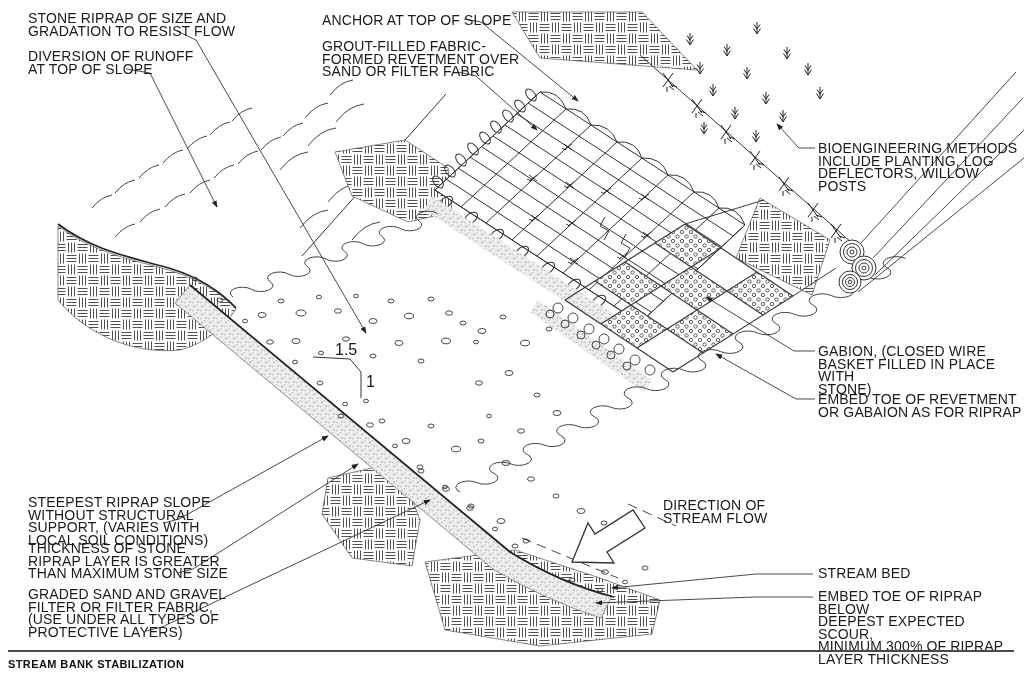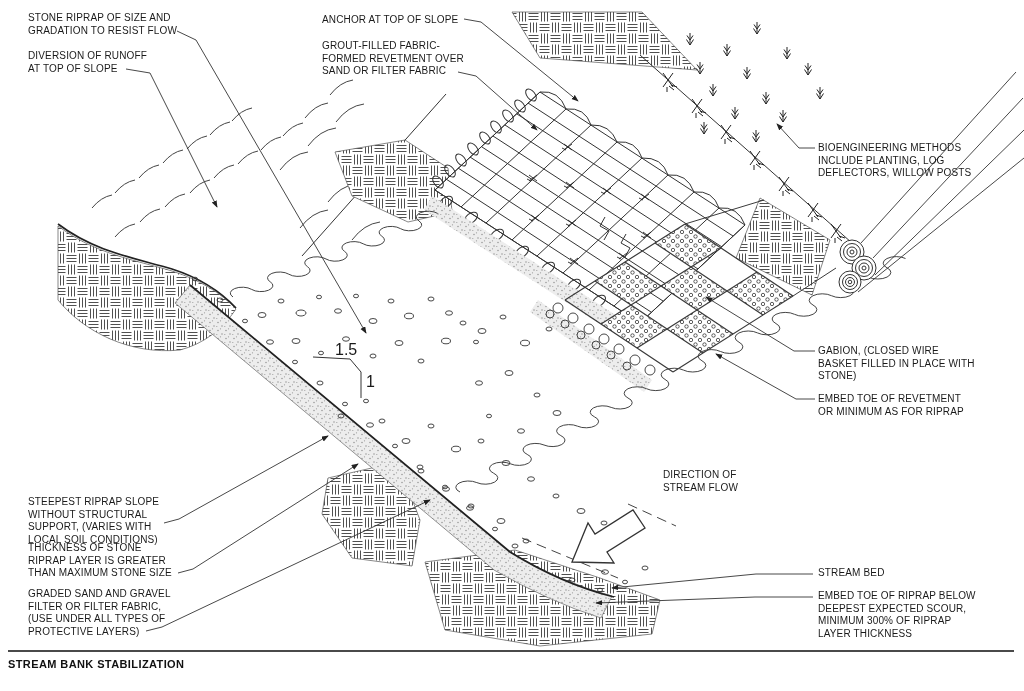--- a/index.html
+++ b/index.html
@@ -1,19 +1,19 @@
 <!DOCTYPE html>
 <html><head>
 <meta charset="utf-8">
 <style>
   html,body{margin:0;padding:0;background:#fff;}
   .stage{position:relative;width:1024px;height:691px;background:#fff;overflow:hidden;
          font-family:"Liberation Sans",sans-serif;}
   .stage svg{position:absolute;left:0;top:0;}
-  .callout{position:absolute;font-size:10px;line-height:12.5px;letter-spacing:.15px;
+  .callout{position:absolute;font-size:14px;line-height:12.5px;letter-spacing:.15px;
            color:#1a1a1a;white-space:pre-line;}
   .ratio{position:absolute;font-size:16px;color:#1a1a1a;}
   .title-rule{position:absolute;left:8px;right:10px;top:650px;border-top:2px solid #4a4a4a;}
   .sheet-title{position:absolute;left:8px;top:658px;font-size:11px;font-weight:bold;
                letter-spacing:.4px;color:#111;}
 </style>
 </head>
 <body>
 
 <div class="stage">
@@ -338,33 +338,33 @@
   <div class="callout" style="left:322px;top:40px">GROUT-FILLED FABRIC-
 FORMED REVETMENT OVER
 SAND OR FILTER FABRIC</div>
   <div class="callout" style="left:818px;top:142px">BIOENGINEERING METHODS
 INCLUDE PLANTING, LOG
 DEFLECTORS, WILLOW POSTS</div>
   <div class="callout" style="left:818px;top:345px">GABION, (CLOSED WIRE
 BASKET FILLED IN PLACE WITH
 STONE)</div>
   <div class="callout" style="left:818px;top:393px">EMBED TOE OF REVETMENT
-OR MINIMUM AS FOR RIPRAP</div>
+OR GABAION AS FOR RIPRAP</div>
   <div class="callout" style="left:28px;top:496px">STEEPEST RIPRAP SLOPE
 WITHOUT STRUCTURAL
 SUPPORT, (VARIES WITH
 LOCAL SOIL CONDITIONS)</div>
   <div class="callout" style="left:28px;top:542px">THICKNESS OF STONE
 RIPRAP LAYER IS GREATER
 THAN MAXIMUM STONE SIZE</div>
   <div class="callout" style="left:28px;top:588px">GRADED SAND AND GRAVEL
 FILTER OR FILTER FABRIC,
 (USE UNDER ALL TYPES OF
 PROTECTIVE LAYERS)</div>
-  <div class="callout" style="left:663px;top:469px">DIRECTION OF
+  <div class="callout" style="left:663px;top:499px">DIRECTION OF
 STREAM FLOW</div>
   <div class="callout" style="left:818px;top:567px">STREAM BED</div>
   <div class="callout" style="left:818px;top:590px">EMBED TOE OF RIPRAP BELOW
 DEEPEST EXPECTED SCOUR,
 MINIMUM 300% OF RIPRAP
 LAYER THICKNESS</div>
 
   <div class="ratio" style="left:335px;top:341px">1.5</div>
   <div class="ratio" style="left:366px;top:373px">1</div>
 

